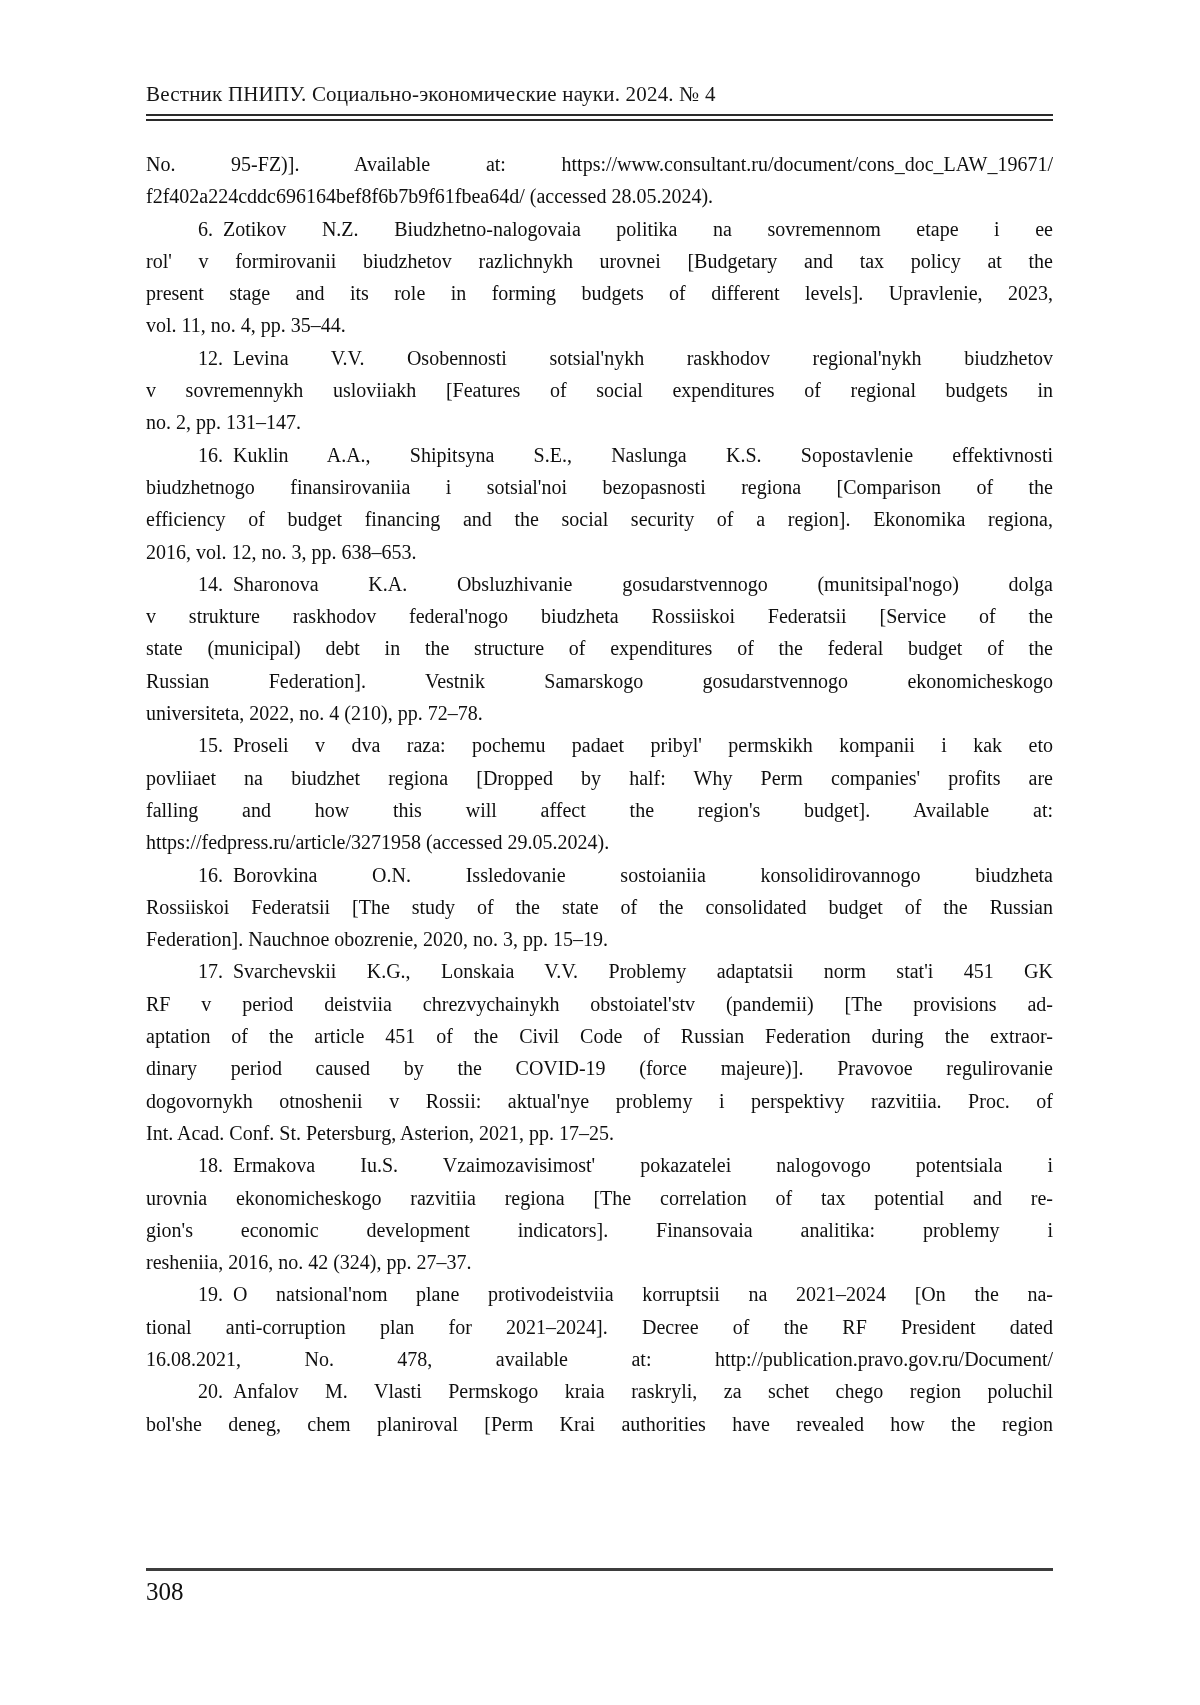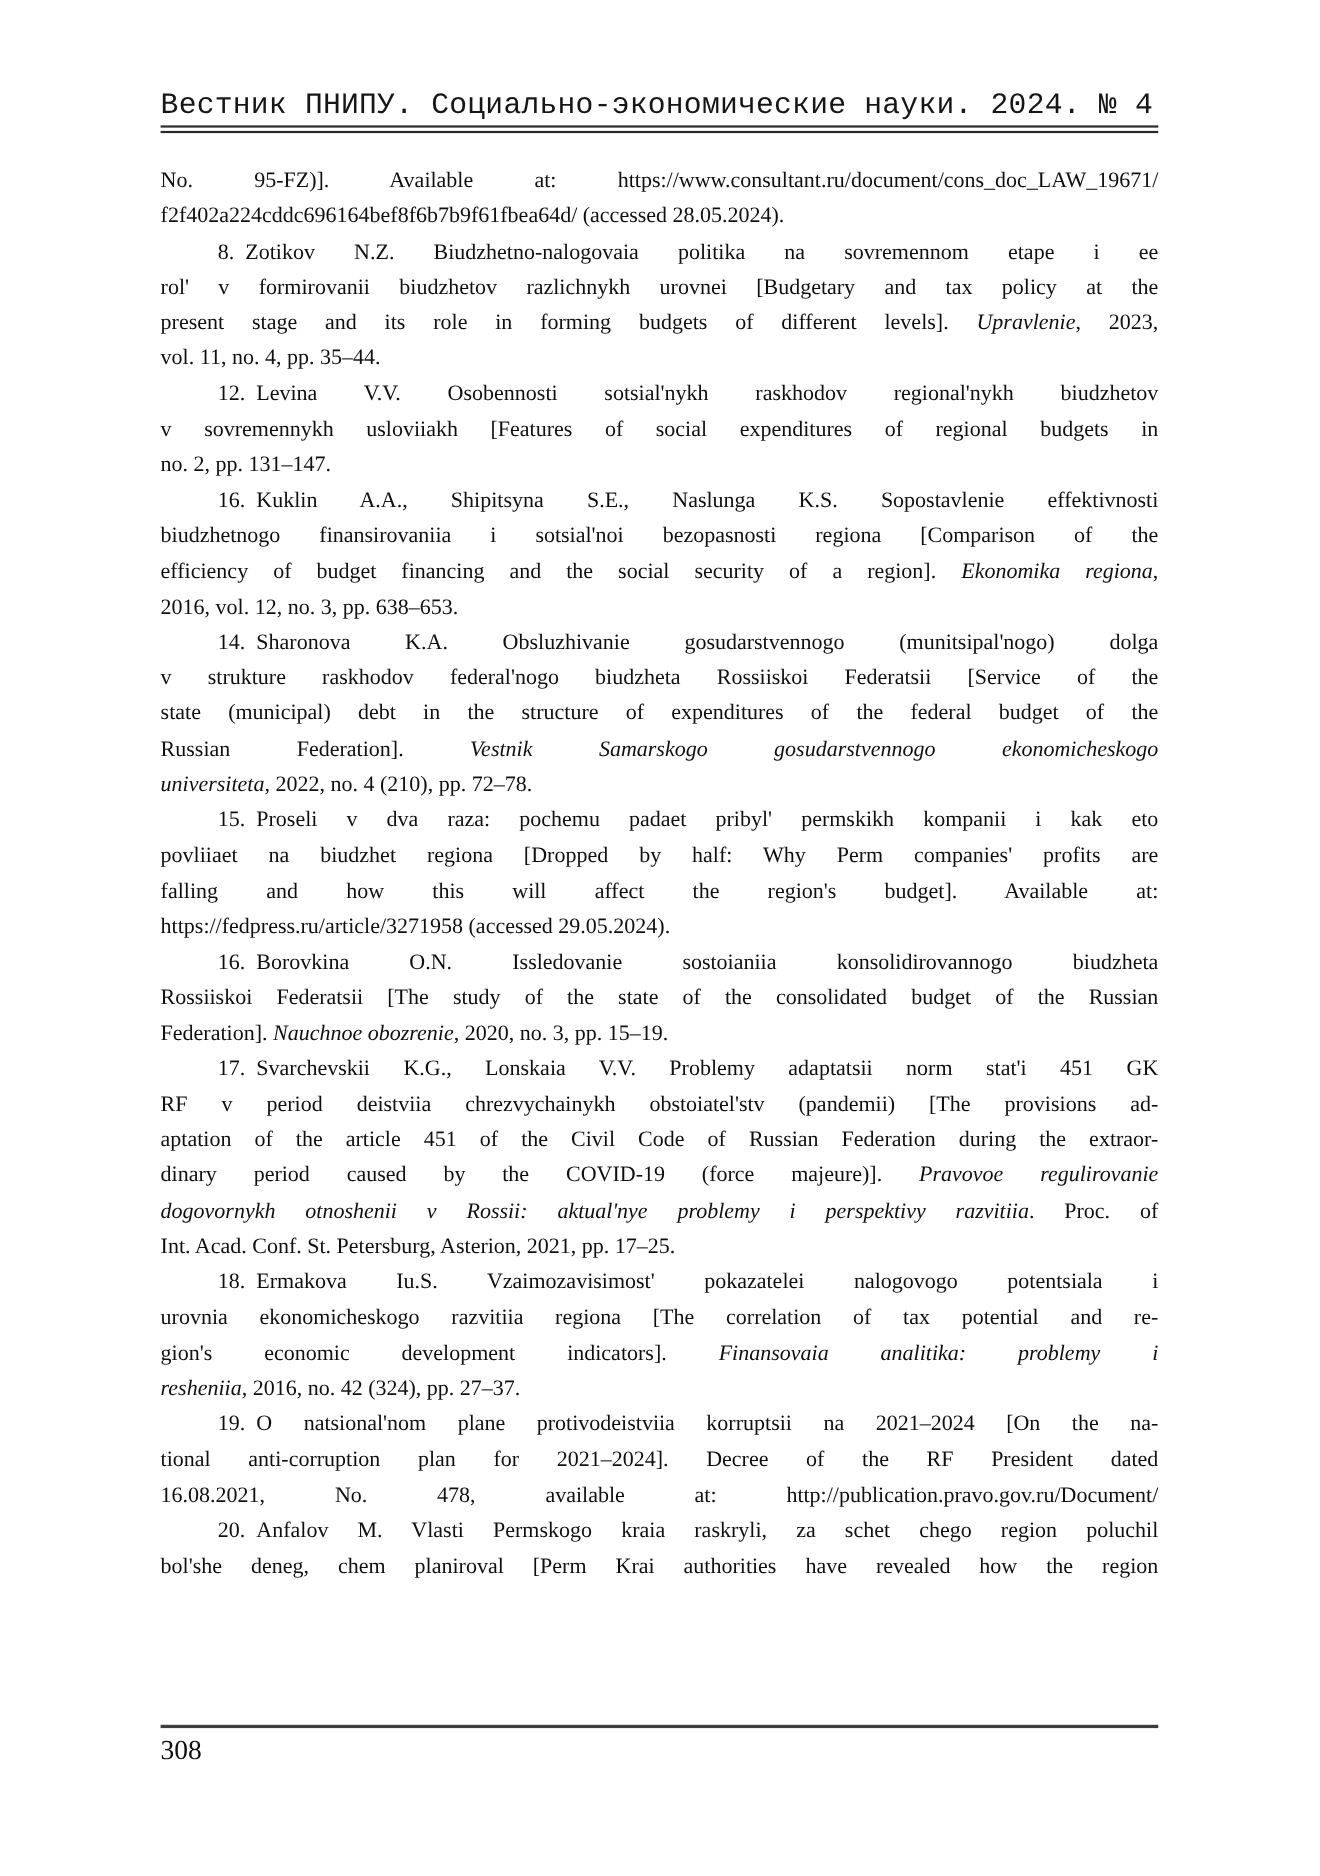--- a/index.html
+++ b/index.html
@@ -9,22 +9,22 @@
     height: 1705px;
     background: #ffffff;
     overflow: hidden;
     color: #101010;
   }
   .running-header {
     position: absolute;
     left: 146px;
     top: 82px;
     width: 907px;
-    font-family: Liberation Mono, monospace;
-    font-size: 27px;
+    font-family: Liberation Serif, serif;
+    font-size: 21px;
     letter-spacing: 0.2px;
     color: #161616;
     white-space: nowrap;
   }
   .double-rule {
     position: absolute;
     left: 146px;
     top: 114px;
     width: 907px;
     height: 3px;
@@ -40,21 +40,21 @@
     font-size: 20px;
     line-height: 32.3px;
     color: #0f0f0f;
   }
   .ln {
     text-align: justify;
     text-align-last: justify;
   }
   .ln.last { text-align-last: left; }
   .ln.indent { text-indent: 52px; }
-  .it { font-style: italic; }
+  .it { }
   .footer-rule {
     position: absolute;
     left: 146px;
     top: 1568px;
     width: 907px;
     height: 0;
     border-top: 3px solid #3d3d3d;
   }
   .page-number {
     position: absolute;
@@ -71,21 +71,21 @@
 <div class="page">
   <div class="running-header">Вестник ПНИПУ. Социально-экономические науки. 2024. № 4</div>
   <div class="double-rule"></div>
 
   <div class="refs">
       <div>
         <div class="ln"><span>No. 95-FZ)]. Available at: https://www.consultant.ru/document/cons_doc_LAW_19671/</span></div>
         <div class="ln last"><span>f2f402a224cddc696164bef8f6b7b9f61fbea64d/ (accessed 28.05.2024).</span></div>
       </div>
       <div>
-        <div class="ln indent"><span>8. Zotikov N.Z. Biudzhetno-nalogovaia politika na sovremennom etape i ee</span></div>
+        <div class="ln indent"><span>6. Zotikov N.Z. Biudzhetno-nalogovaia politika na sovremennom etape i ee</span></div>
         <div class="ln"><span>rol' v formirovanii biudzhetov razlichnykh urovnei [Budgetary and tax policy at the</span></div>
         <div class="ln"><span>present stage and its role in forming budgets of different levels]. </span><span class="it">Upravlenie</span><span>, 2023,</span></div>
         <div class="ln last"><span>vol. 11, no. 4, pp. 35–44.</span></div>
       </div>
       <div>
         <div class="ln indent"><span>12. Levina V.V. Osobennosti sotsial'nykh raskhodov regional'nykh biudzhetov</span></div>
         <div class="ln"><span>v sovremennykh usloviiakh [Features of social expenditures of regional budgets in</span></div>
         <div class="ln last"><span>no. 2, pp. 131–147.</span></div>
       </div>
       <div>

